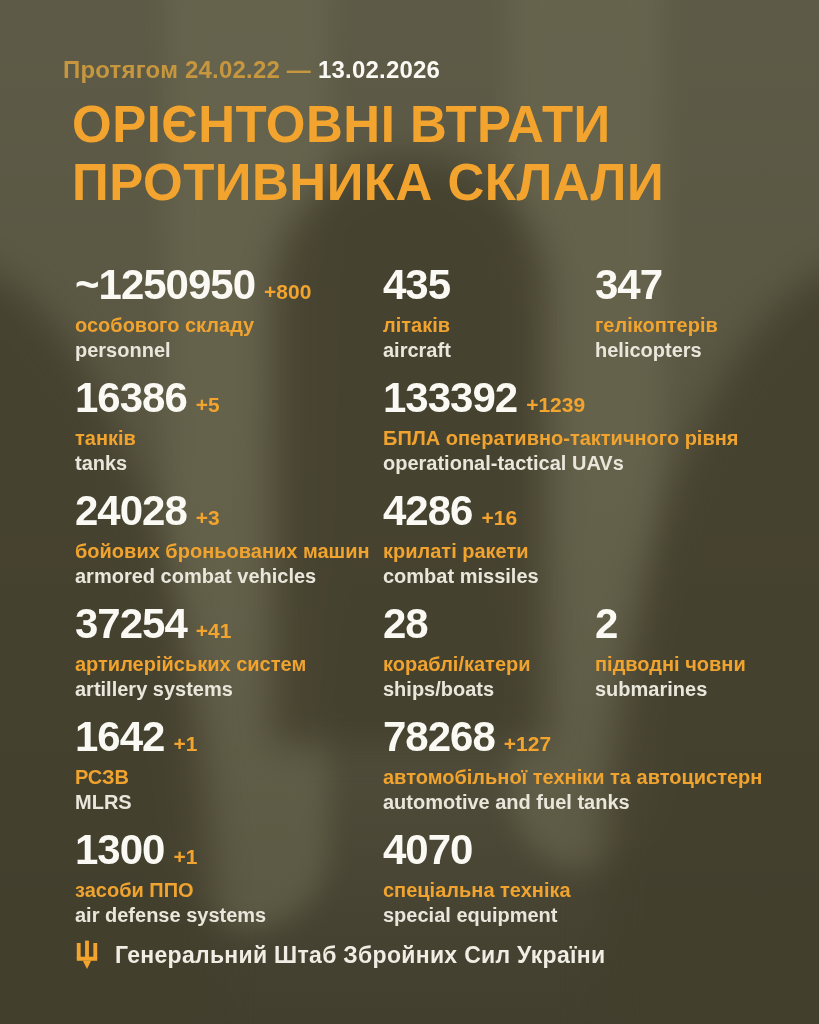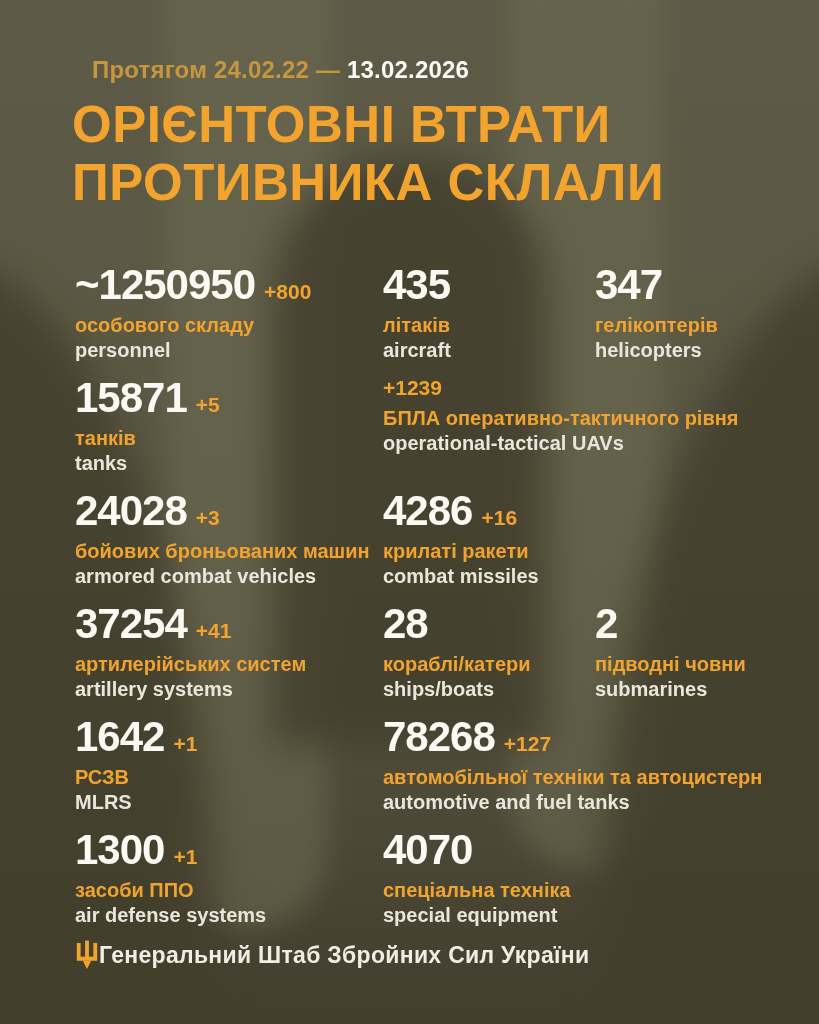--- a/index.html
+++ b/index.html
@@ -20,21 +20,21 @@
   }
   .band-left  { left: 168px; top: -60px; width: 160px; height: 990px; }
   .band-right { left: 510px; top: -60px; width: 152px; height: 930px; }
   .dark { background: #433f2d; opacity: .85; filter: blur(18px); }
   .prong-center { left: 272px; top: 156px; width: 276px; height: 590px; border-radius: 138px 138px 0 0; }
   .dome-right { left: 600px; top: 255px; width: 570px; height: 1390px; border-radius: 50%; }
   .dome-left  { left: -355px; top: 255px; width: 570px; height: 1390px; border-radius: 50%; }
 
   
   .period {
-    position: absolute; left: 92px; top: 56px;
+    position: absolute; left: 63px; top: 56px;
     font-size: 24px; font-weight: 600; letter-spacing: .2px;
     color: #c6973f; white-space: nowrap;
   }
   .period .end { color: #faf9f3; font-weight: 700; }
   .title {
     position: absolute; left: 72px; top: 96px;
     font-size: 51px; font-weight: 700; line-height: 58px;
     letter-spacing: .5px; color: #f2a42e; text-transform: uppercase;
     white-space: nowrap;
   }
@@ -66,21 +66,21 @@
   .r1c1{grid-row:1;grid-column:1}.r1c2{grid-row:1;grid-column:2}.r1c3{grid-row:1;grid-column:3}
   .r2c1{grid-row:2;grid-column:1}.r2c2{grid-row:2;grid-column:2 / span 2}
   .r3c1{grid-row:3;grid-column:1}.r3c2{grid-row:3;grid-column:2 / span 2}
   .r4c1{grid-row:4;grid-column:1}.r4c2{grid-row:4;grid-column:2}.r4c3{grid-row:4;grid-column:3}
   .r5c1{grid-row:5;grid-column:1}.r5c2{grid-row:5;grid-column:2 / span 2}
   .r6c1{grid-row:6;grid-column:1}.r6c2{grid-row:6;grid-column:2 / span 2}
 
   
   .footer {
     position: absolute; left: 75px; top: 940px;
-    display: flex; align-items: center; 
+    display: flex; align-items: center; gap: 16px;
   }
   .tryzub { width: 24px; height: 30px; flex: 0 0 auto; }
   .footer-text {
     font-size: 23px; font-weight: 600; letter-spacing: .3px;
     color: #f0eee4; white-space: nowrap;
   }
 </style>
 </head>
 <body>
 
@@ -123,29 +123,30 @@
     <div class="cell r1c3">
       <div class="numrow">
           <span class="value">347</span>
         </div>
       <span class="label-uk">гелікоптерів</span>
       <span class="label-en">helicopters</span>
     </div>
 
     <div class="cell r2c1">
       <div class="numrow">
-          <span class="value">15871</span>
+          <span class="value">16386</span>
           <span class="delta">+5</span>
         </div>
       <span class="label-uk">танків</span>
       <span class="label-en">tanks</span>
     </div>
 
     <div class="cell r2c2">
       <div class="numrow">
+          <span class="value">133392</span>
           <span class="delta">+1239</span>
         </div>
       <span class="label-uk">БПЛА оперативно-тактичного рівня</span>
       <span class="label-en">operational-tactical UAVs</span>
     </div>
 
     <div class="cell r3c1">
       <div class="numrow">
           <span class="value">24028</span>
           <span class="delta">+3</span>

